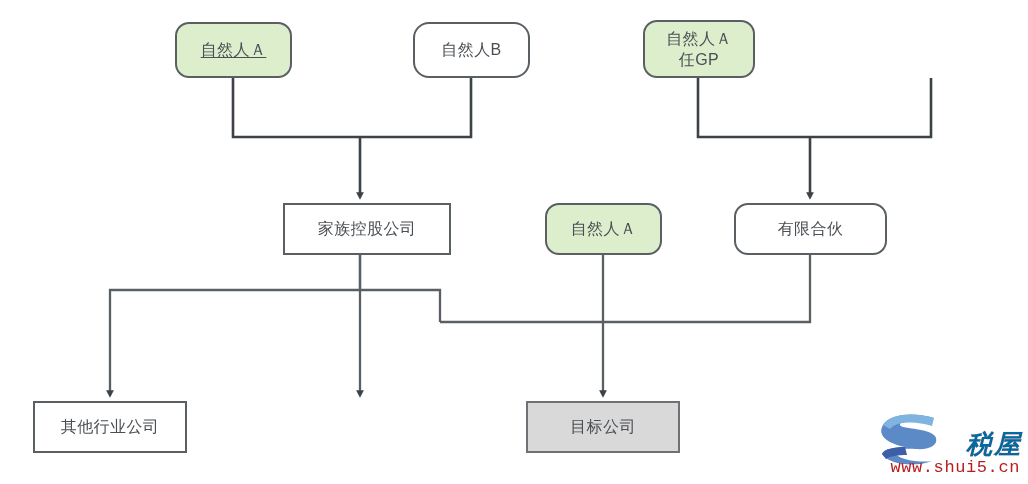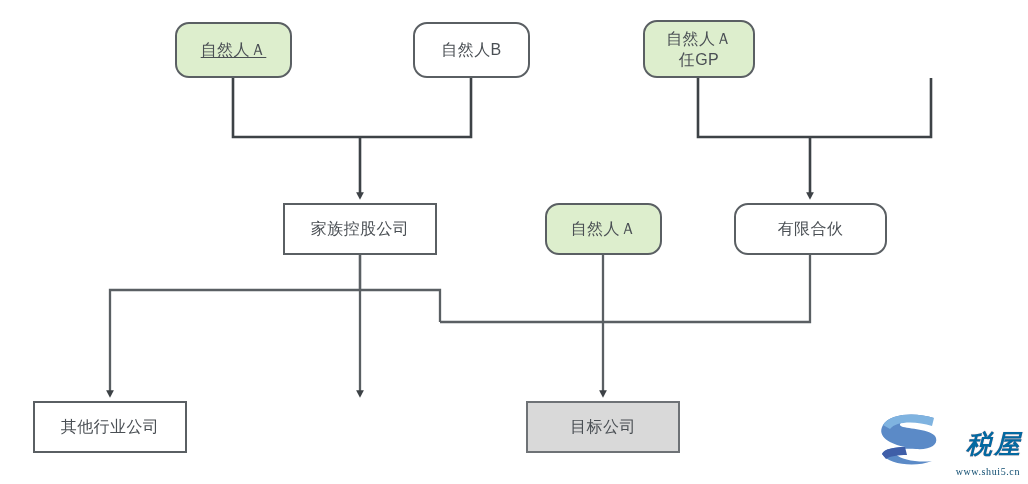--- a/index.html
+++ b/index.html
@@ -54,24 +54,24 @@
     right: 6px;
     bottom: 6px;
     width: 150px;
     height: 74px;
     z-index: 3;
   }
   #wm-url {
     position: absolute;
     right: 8px;
     bottom: 7px;
-    color: #0c4a6e;
-    font-size: 10px;
+    color: #b91c1c;
+    font-size: 17px;
     letter-spacing: 0.6px;
-    font-family: Liberation Serif, serif;
+    font-family: Liberation Mono, monospace;
     z-index: 4;
   }
   #wm-cn {
     position: absolute;
     right: 6px;
     bottom: 22px;
     color: #0369a1;
     font-size: 26px;
     font-weight: bold;
     font-style: italic;
@@ -131,31 +131,31 @@
 
     <g>
       <path d="M603,255 L603,394" fill="none" stroke="#5a5f63" stroke-width="2.3" marker-end="url(#arrowhead)"></path>
     </g>
   </svg>
 
   <div class="node rounded green underline" style="left:175px; top:22px; width:117px; height:56px;">
     <span class="label">自然人Ａ</span>
   </div>
 
-  <div class="node rounded white" style="left:413px; top:22px; width:117px; height:56px;">
+  <div class="node rounded white" style="left:413px; top:22px; width:117px; height:56px;border-radius:16px;">
     <span class="label">自然人B</span>
   </div>
 
   <div class="node rounded green" style="left:643px; top:20px; width:112px; height:58px;">
     <span class="label">自然人Ａ
 任GP</span>
   </div>
 
 
-  <div class="node sharp white" style="left:283px; top:203px; width:154px; height:52px;">
+  <div class="node sharp white" style="left:283px; top:203px; width:168px; height:52px;">
     <span class="label">家族控股公司</span>
   </div>
 
   <div class="node rounded green" style="left:545px; top:203px; width:117px; height:52px;">
     <span class="label">自然人Ａ</span>
   </div>
 
   <div class="node rounded white" style="left:734px; top:203px; width:153px; height:52px;">
     <span class="label">有限合伙</span>
   </div>

